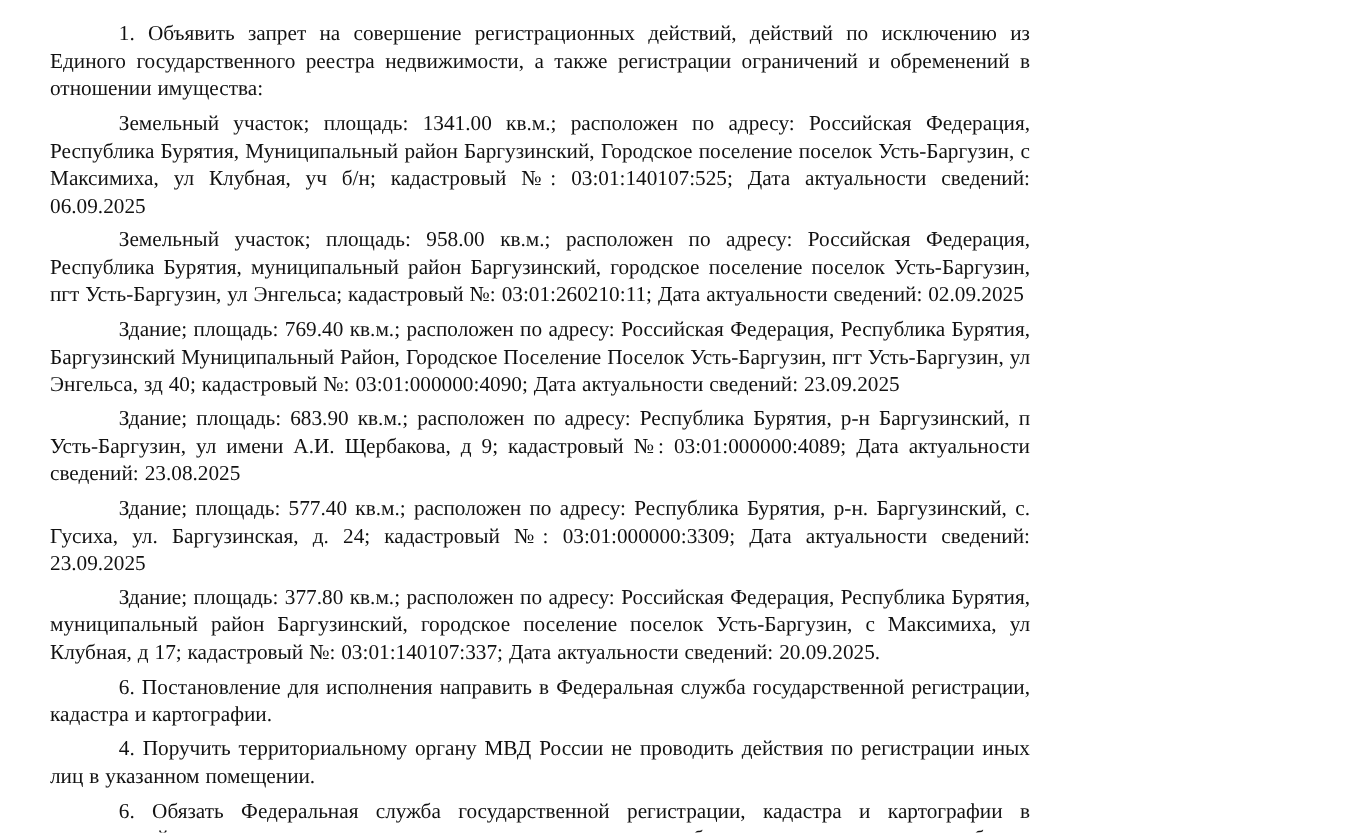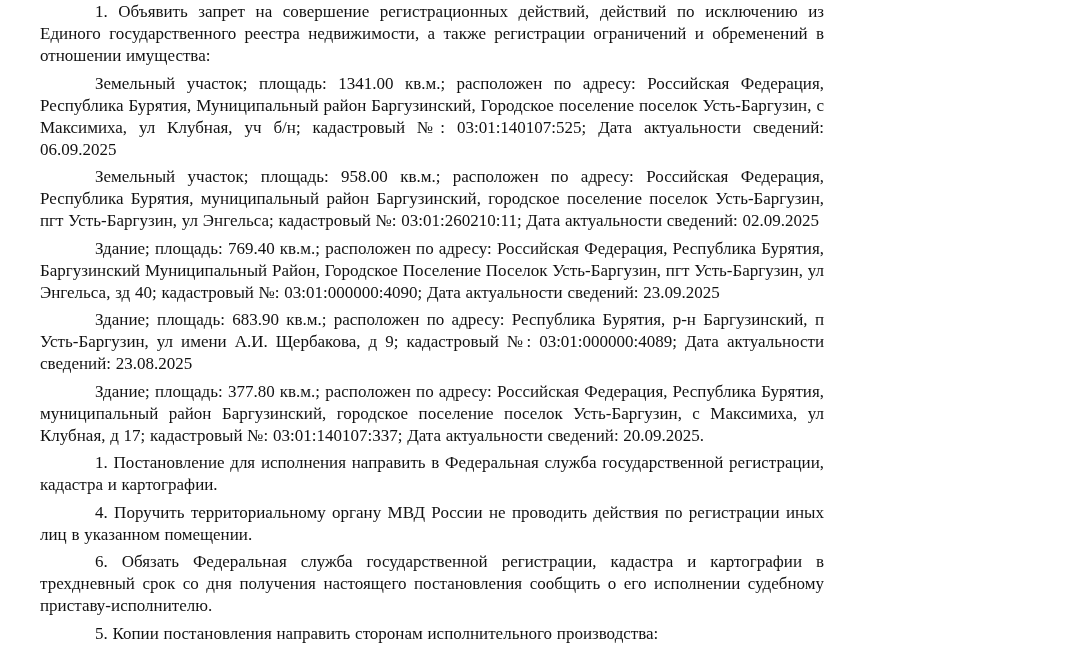--- a/index.html
+++ b/index.html
@@ -9,21 +9,21 @@
   }
   body {
     width: 1080px;
     height: 666px;
     overflow: hidden;
   }
   .doc-page {
     box-sizing: border-box;
     width: 864px;
     height: 666px;
-    padding: 1px 40px 0 40px;
+    padding: 16px 40px 0 40px;
     background: #ffffff;
   }
   .doc-para {
     font-family: "Liberation Serif", "DejaVu Serif", serif;
     font-size: 17px;
     line-height: 22px;
     color: #111111;
     text-align: justify;
     text-indent: 55px;
     margin: 0 0 5.5px 0;
@@ -32,18 +32,19 @@
 </style>
 </head>
 <body>
 
 <div class="doc-page">
   <p class="doc-para">1. Объявить запрет на совершение регистрационных действий, действий по исключению из Единого государственного реестра недвижимости, а также регистрации ограничений и обременений в отношении имущества:</p>
   <p class="doc-para">Земельный участок; площадь: 1341.00 кв.м.; расположен по адресу: Российская Федерация, Республика Бурятия, Муниципальный район Баргузинский, Городское поселение поселок Усть-Баргузин, с Максимиха, ул Клубная, уч б/н; кадастровый №: 03:01:140107:525; Дата актуальности сведений: 06.09.2025</p>
   <p class="doc-para">Земельный участок; площадь: 958.00 кв.м.; расположен по адресу: Российская Федерация, Республика Бурятия, муниципальный район Баргузинский, городское поселение поселок Усть-Баргузин, пгт Усть-Баргузин, ул Энгельса; кадастровый №: 03:01:260210:11; Дата актуальности сведений: 02.09.2025</p>
   <p class="doc-para">Здание; площадь: 769.40 кв.м.; расположен по адресу: Российская Федерация, Республика Бурятия, Баргузинский Муниципальный Район, Городское Поселение Поселок Усть-Баргузин, пгт Усть-Баргузин, ул Энгельса, зд 40; кадастровый №: 03:01:000000:4090; Дата актуальности сведений: 23.09.2025</p>
   <p class="doc-para">Здание; площадь: 683.90 кв.м.; расположен по адресу: Республика Бурятия, р-н Баргузинский, п Усть-Баргузин, ул имени А.И. Щербакова, д 9; кадастровый №: 03:01:000000:4089; Дата актуальности сведений: 23.08.2025</p>
+  <p class="doc-para">Здание; площадь: 577.40 кв.м.; расположен по адресу: Республика Бурятия, р-н. Баргузинский, с. Гусиха, ул. Баргузинская, д. 24; кадастровый №: 03:01:000000:3309; Дата актуальности сведений: 23.09.2025</p>
   <p class="doc-para">Здание; площадь: 377.80 кв.м.; расположен по адресу: Российская Федерация, Республика Бурятия, муниципальный район Баргузинский, городское поселение поселок Усть-Баргузин, с Максимиха, ул Клубная, д 17; кадастровый №: 03:01:140107:337; Дата актуальности сведений: 20.09.2025.</p>
-  <p class="doc-para">1. Постановление для исполнения направить в Федеральная служба государственной регистрации, кадастра и картографии.</p>
+  <p class="doc-para">6. Постановление для исполнения направить в Федеральная служба государственной регистрации, кадастра и картографии.</p>
   <p class="doc-para">4. Поручить территориальному органу МВД России не проводить действия по регистрации иных лиц в указанном помещении.</p>
   <p class="doc-para">6. Обязать Федеральная служба государственной регистрации, кадастра и картографии в трехдневный срок со дня получения настоящего постановления сообщить о его исполнении судебному приставу-исполнителю.</p>
   <p class="doc-para">5. Копии постановления направить сторонам исполнительного производства:</p>
 </div>
 
 </body></html>

